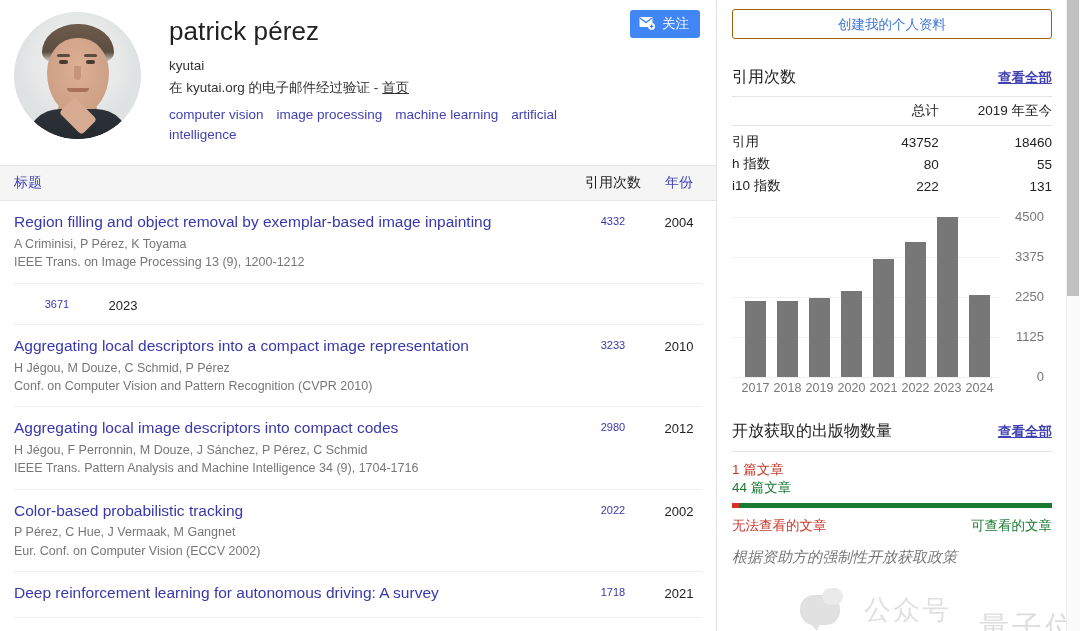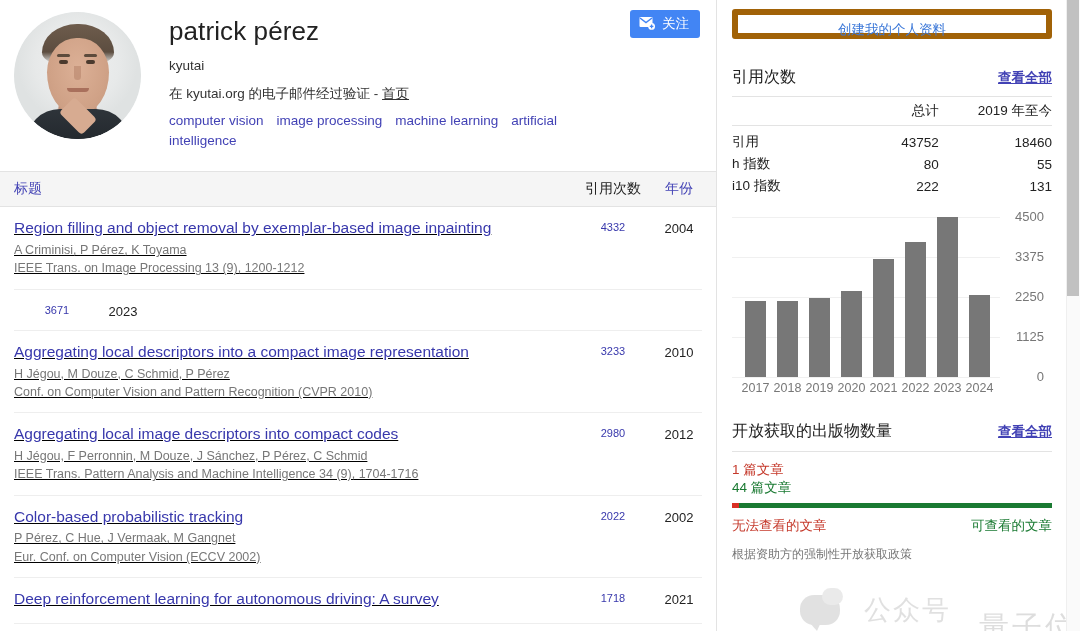--- a/index.html
+++ b/index.html
@@ -137,21 +137,21 @@
   }
   .profile-affil {
     font-size: 13.5px;
     color: #333;
     line-height: 1.5;
   }
   .profile-verify {
     font-size: 13.5px;
     color: #333;
     line-height: 1.62;
-    margin-top: 7px;
+    margin-top: 1px;
   }
   .profile-verify a {
     color: #333;
     text-decoration: underline;
   }
   .interests {
     margin-top: 6px;
     font-size: 13.5px;
     line-height: 1.5;
     max-width: 420px;
@@ -205,21 +205,21 @@
 
   .pubs-list {
     padding: 0 14px;
   }
   .pub-row {
     display: flex;
     align-items: flex-start;
     padding: 12px 0 11px 0;
     border-bottom: 1px solid #eee;
   }
-  .pub-main { flex: 1 1 auto; min-width: 0; padding-right: 10px; text-decoration: underline; }
+  .pub-main { flex: 1 1 auto; min-width: 0; padding-right: 10px; }
   .pub-title {
     font-size: 15.5px;
     color: #3838ac;
     line-height: 1.22;
     text-decoration: none;
     display: block;
     margin-bottom: 3px;
   }
   .pub-authors, .pub-venue {
     font-size: 12.5px;
@@ -257,21 +257,21 @@
     padding: 0 14px;
   }
 
   .btn-create {
     display: block;
     width: 320px;
     margin: 9px 0 0 0;
     height: 30px;
     line-height: 28px;
     text-align: center;
-    border: 6px solid #a16207;
+    border: 1px solid #a16207;
     border-radius: 3px;
     background: #fff;
     color: #3c78d8;
     font-size: 13.5px;
     font-family: "Liberation Sans", sans-serif;
     cursor: pointer;
   }
 
   .sec-head {
     display: flex;
@@ -397,24 +397,25 @@
     background: #d93025;
     height: 5px;
   }
   .oa-labels {
     display: flex;
     justify-content: space-between;
     font-size: 13.5px;
     padding-top: 9px;
   }
   .oa-note {
-    font-size: 12px;
+    font-size: 15px;
     color: #777;
     padding-top: 11px;
     line-height: 1.4;
+    font-style: italic;
   }
 
   
   .watermark {
     position: absolute;
     left: 800px;
     top: 572px;
     display: flex;
     align-items: center;
     gap: 24px;

